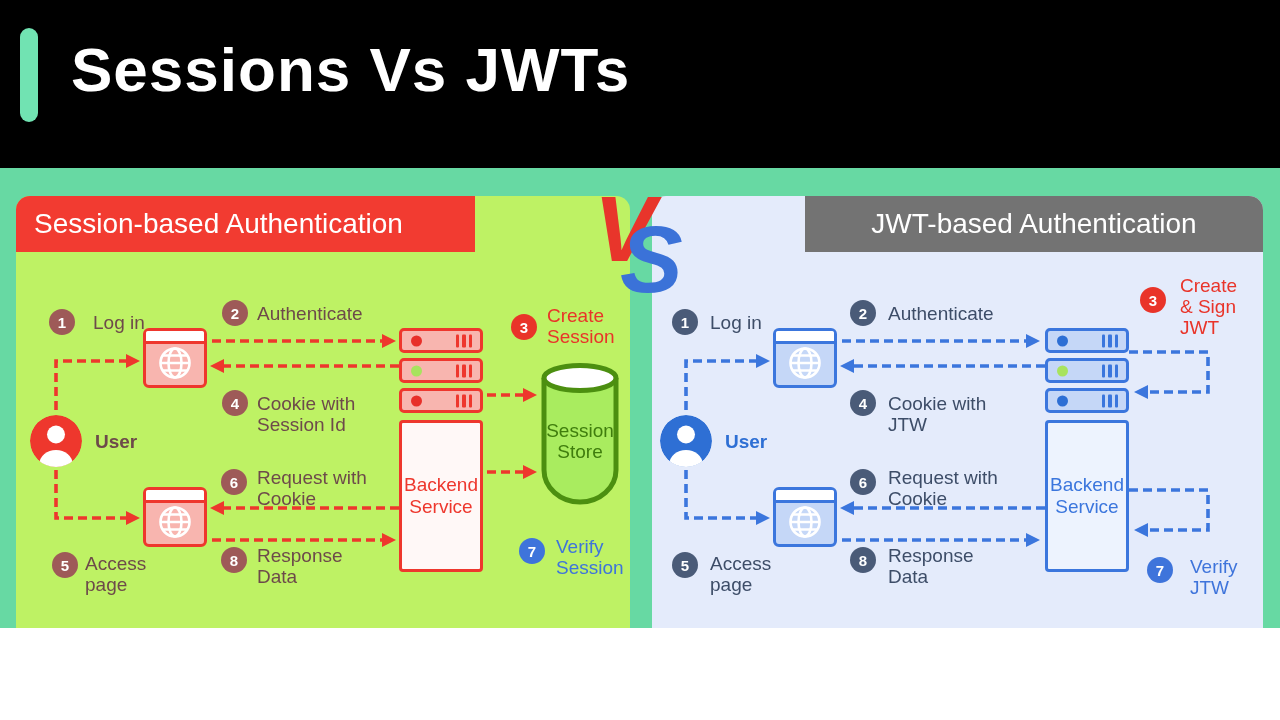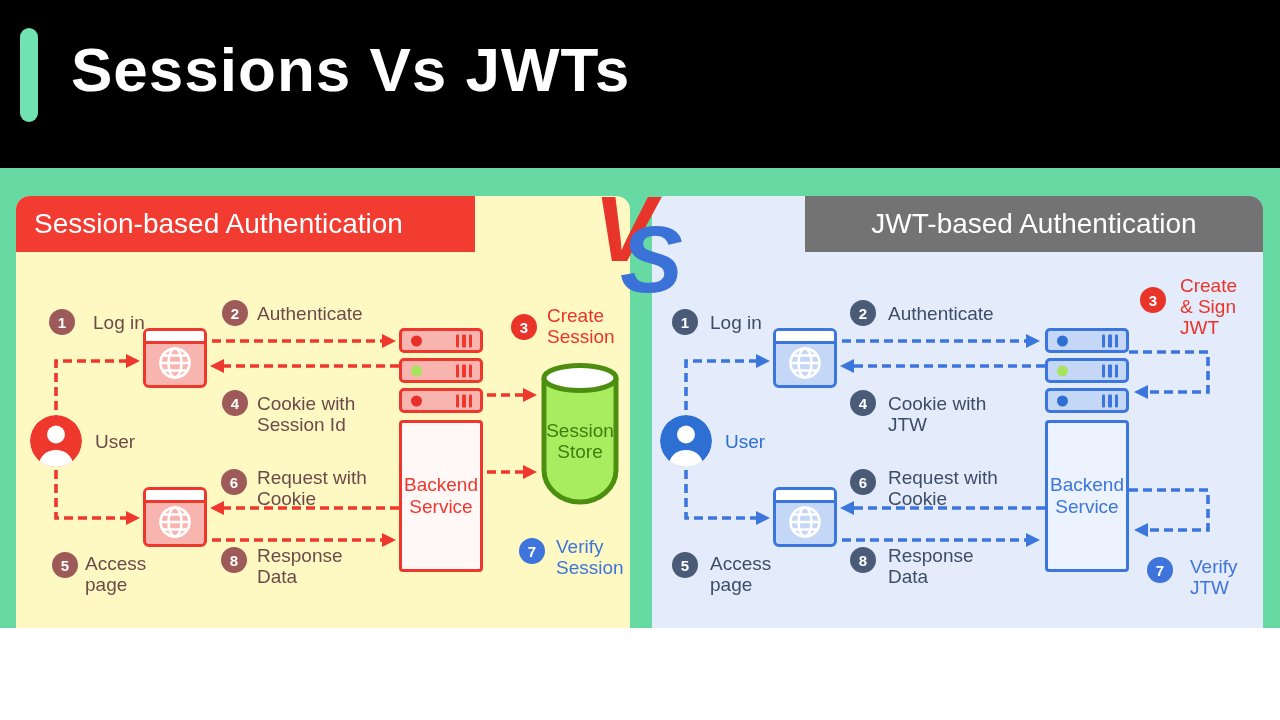--- a/index.html
+++ b/index.html
@@ -11,41 +11,41 @@
   .accent-bar { position:absolute; left:20px; top:28px; width:18px; height:94px; border-radius:10px; background:#71e3b2; }
   .page-title { position:absolute; left:71px; top:34px; font-size:62px; font-weight:bold; color:#fff; letter-spacing:1px; white-space:nowrap; }
 
   
   .vs-letter { position:absolute; font-style:italic; font-weight:bold; line-height:1; z-index:5; }
   .vs-v { left:594px; top:183px; font-size:92px; color:#e8352b; }
   .vs-s { left:620px; top:213px; font-size:94px; color:#3b72d8; z-index:6; }
 
   
   .panel { position:absolute; top:196px; height:492px; border-radius:14px; }
-  .left-panel  { left:16px;  width:614px; background:#fef9c3;
+  .left-panel  { left:16px;  width:614px; background:#bef264;
                  --accent:#ee372d; --ink:#6d4a4a; --badge:#9e5a58; --fill:#f8b5af; --box-fill:#fff8f7; }
   .right-panel { left:652px; width:611px; background:#e4ebfb;
                  --accent:#3b76dd; --ink:#3d4d68; --badge:#4a5b78; --fill:#c5d7f7; --box-fill:#edf3fe; }
 
   .panel-header { position:absolute; top:0; height:56px; display:flex; align-items:center;
                   color:#fff; font-size:28px; white-space:nowrap; box-sizing:border-box; }
   .left-panel  .panel-header { left:0; width:459px; background:#f23b31; border-radius:14px 0 0 0; padding-left:18px; }
   .right-panel .panel-header { left:153px; width:458px; background:#737373; border-radius:0 14px 0 0; justify-content:center; }
 
   .wires { position:absolute; left:0; top:0; }
 
   
   .badge { position:absolute; width:26px; height:26px; border-radius:50%; background:var(--badge);
            color:#fff; font-size:15px; font-weight:bold; display:flex; align-items:center; justify-content:center; }
   .badge.red  { background:#e93429; }
   .badge.blue { background:#3e74db; }
   .lbl { position:absolute; font-size:19px; line-height:21px; color:var(--ink); white-space:pre-line; }
   .lbl.red  { color:#e93429; }
   .lbl.blue { color:#3e74db; }
-  .user-lbl { position:absolute; font-size:19px; }
+  .user-lbl { position:absolute; font-size:19px;font-weight:bold; }
   .left-panel  .user-lbl { color:#6d4a4a; }
   .right-panel .user-lbl { color:#2e6fd4; }
 
   
   .browser { position:absolute; width:64px; height:60px; box-sizing:border-box;
              border:3.5px solid var(--accent); border-radius:6px; background:var(--fill); }
   .browser-top { height:10px; background:#fff; border-bottom:3.5px solid var(--accent); border-radius:2px 2px 0 0; }
   .globe { position:absolute; left:50%; top:14px; transform:translateX(-50%); width:36px; height:36px; }
 
   

